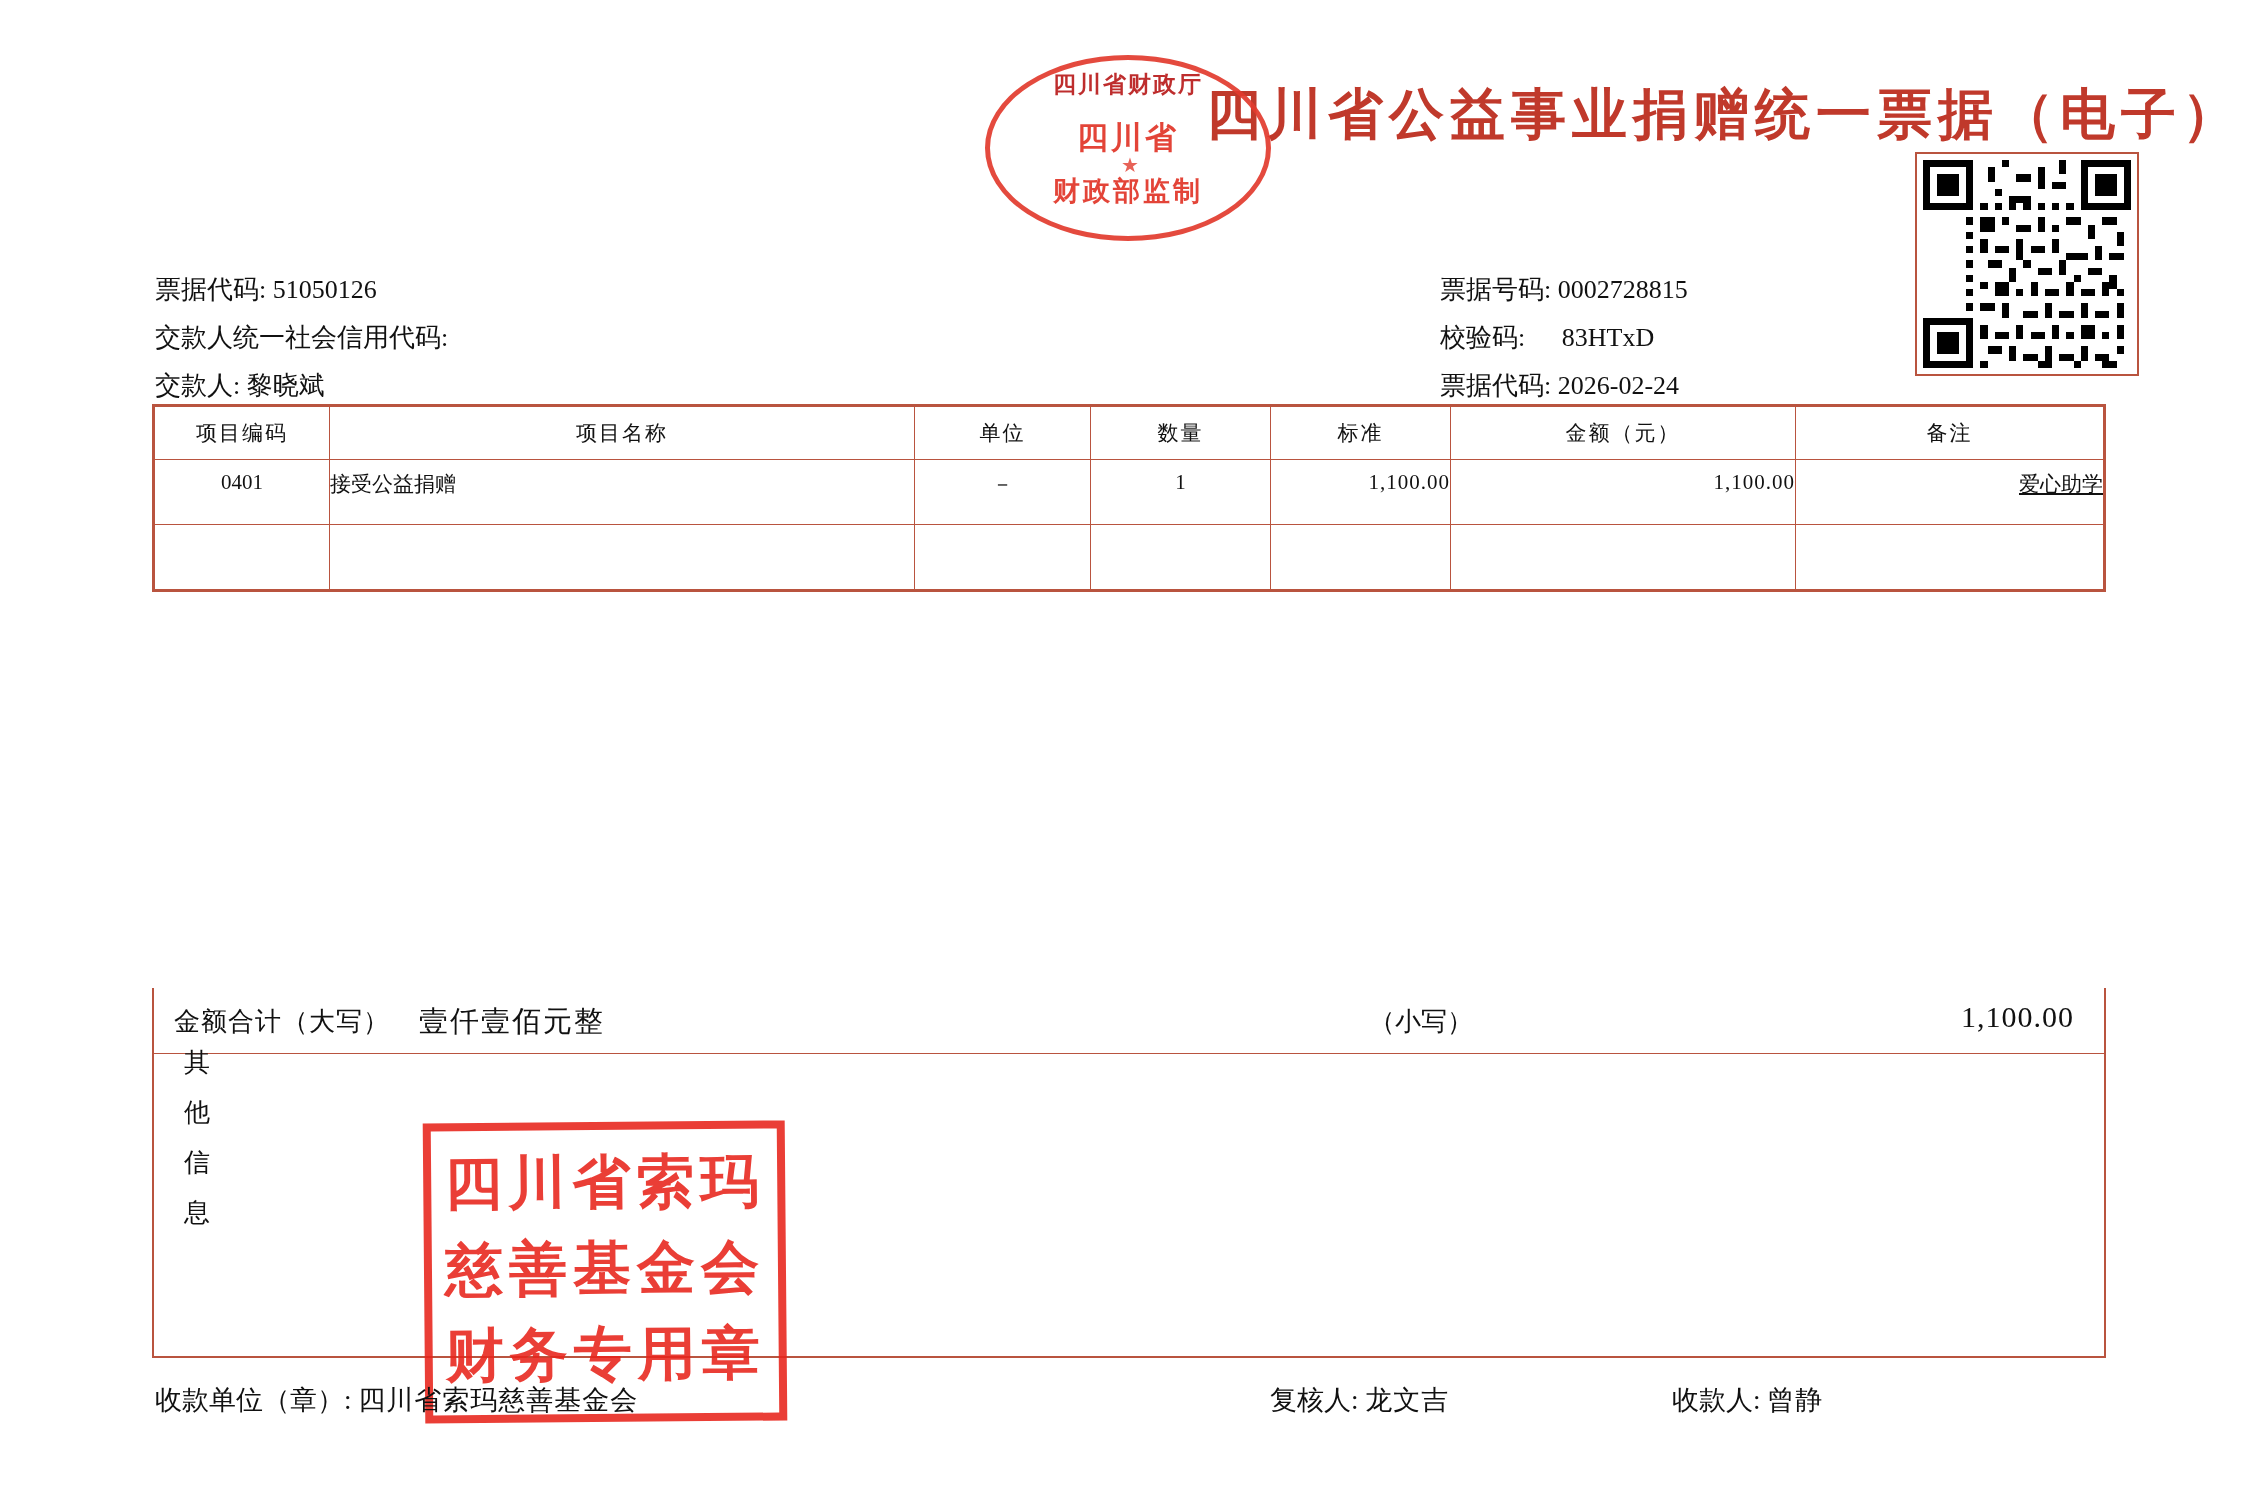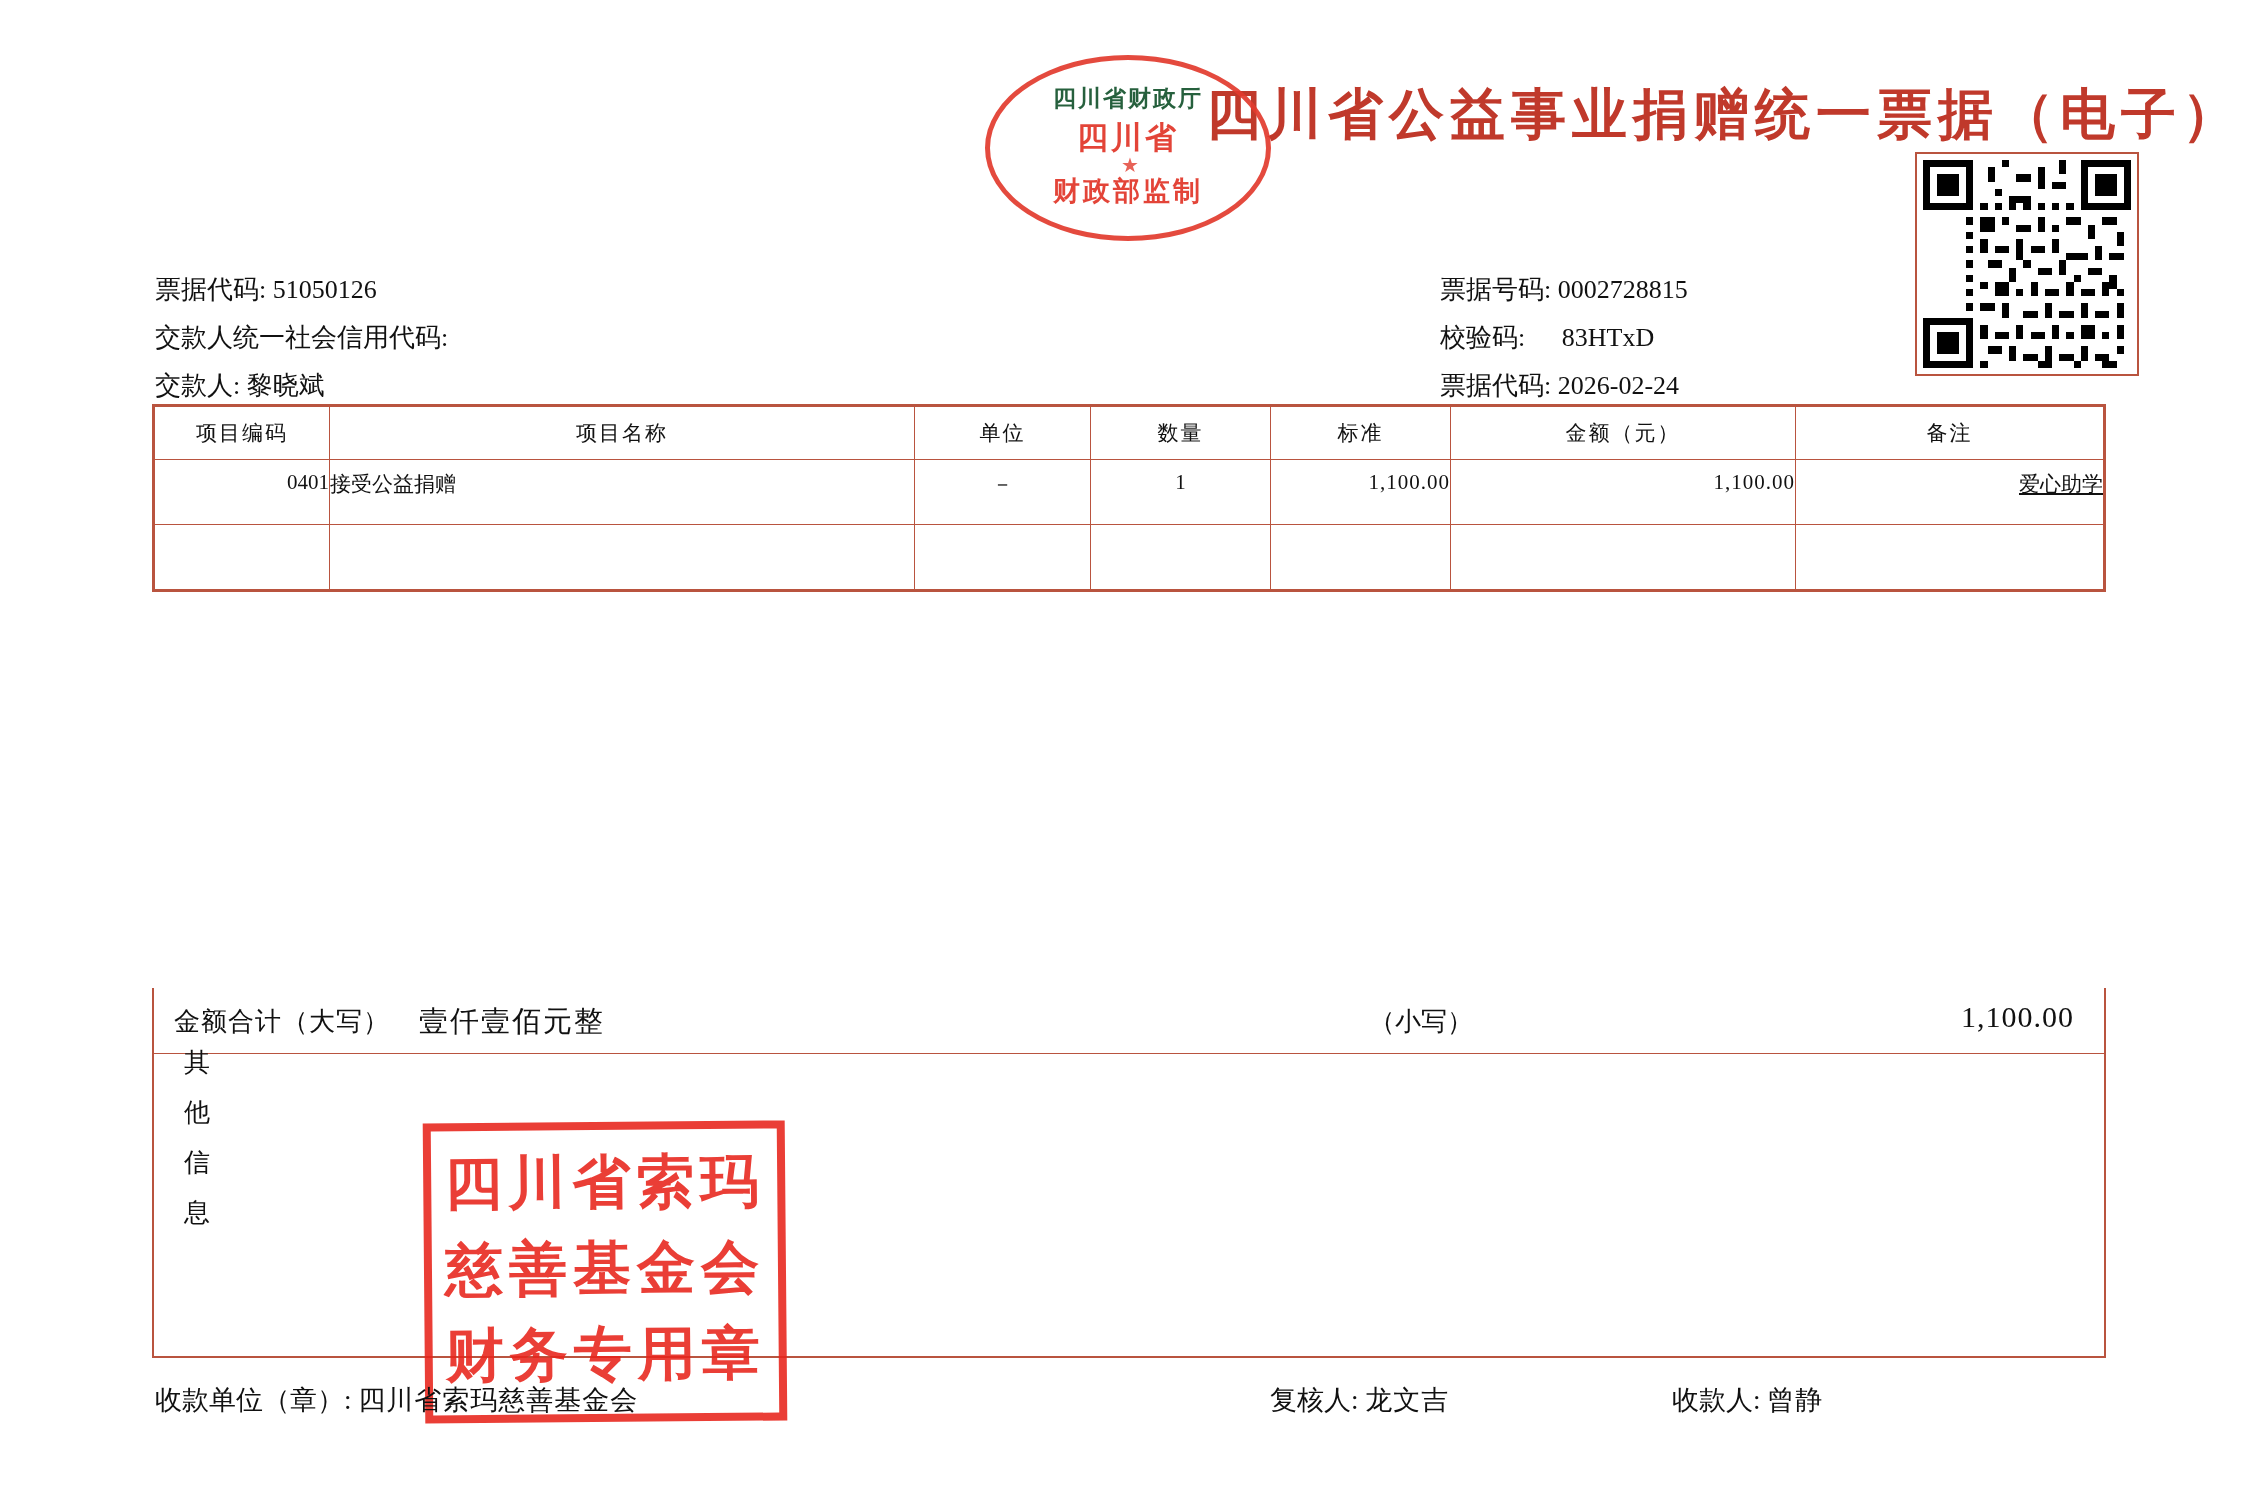--- a/index.html
+++ b/index.html
@@ -71,23 +71,23 @@
     left: 0; top: 0;
     width: 286px; height: 186px;
     border: 5px solid #e23b2e;
     border-radius: 50%;
     box-sizing: border-box;
     opacity: .92;
   }
   .oval-seal .arc-top {
     position: absolute;
     width: 286px;
-    top: 28px;
+    top: 14px;
     text-align: center;
-    color: #14532d;
+    color: #b91c1c;
     font-size: 23px;
     font-weight: bold;
     letter-spacing: 2px;
     opacity: .92;
   }
   .oval-seal .mid {
     position: absolute;
     width: 286px;
     top: 62px;
     text-align: center;
@@ -158,21 +158,21 @@
     height: 52px;
     text-align: center;
     vertical-align: middle;
     letter-spacing: 2px;
   }
   table.items tbody td {
     height: 54px;
     vertical-align: top;
     padding-top: 10px;
   }
-  td.c-code   { padding-left: 14px; text-align: right; }
+  td.c-code   { padding-left: 14px; text-align: center; }
   td.c-name   { padding-left: 30px; text-align: left; }
   td.c-unit   { text-align: center; }
   td.c-qty    { text-align: center; }
   td.c-std    { text-align: right; padding-right: 22px; font-family: "Liberation Serif", serif; letter-spacing: 1px;}
   td.c-amt    { text-align: right; padding-right: 22px; letter-spacing: 1px;}
   td.c-note   { padding-left: 16px; text-align: right; text-decoration: underline; }
   tr.filler td { height: 440px; }
 
   
   .total-row {

